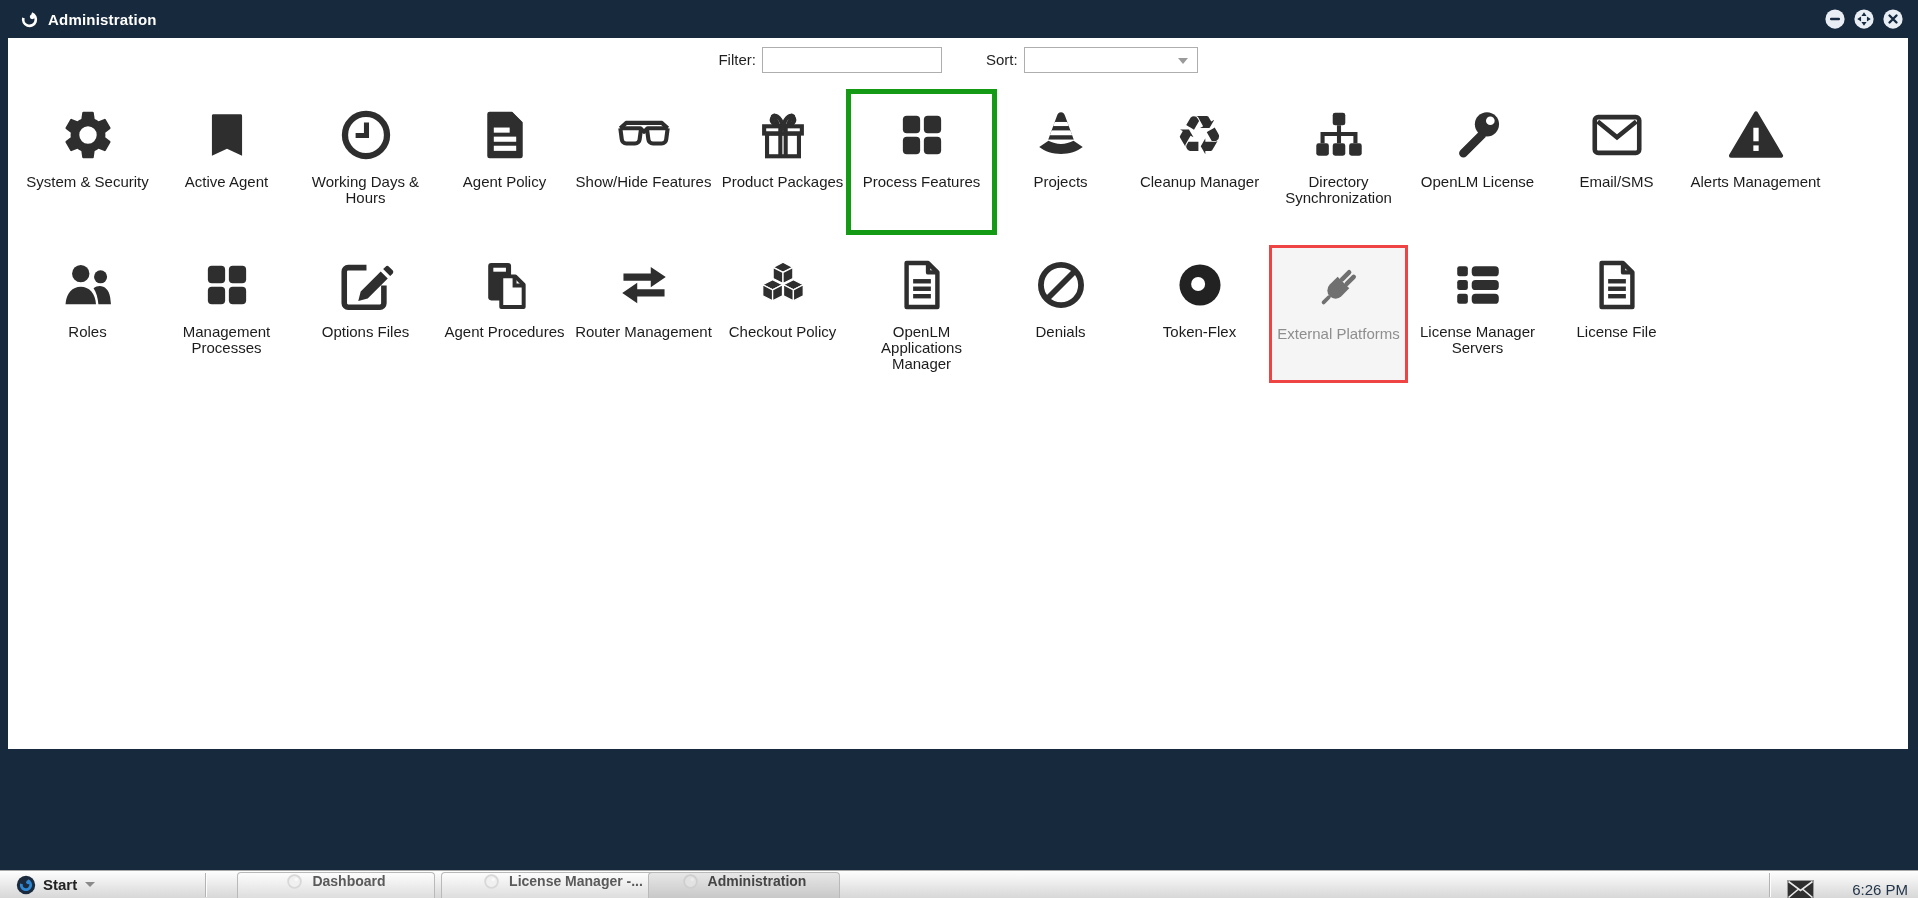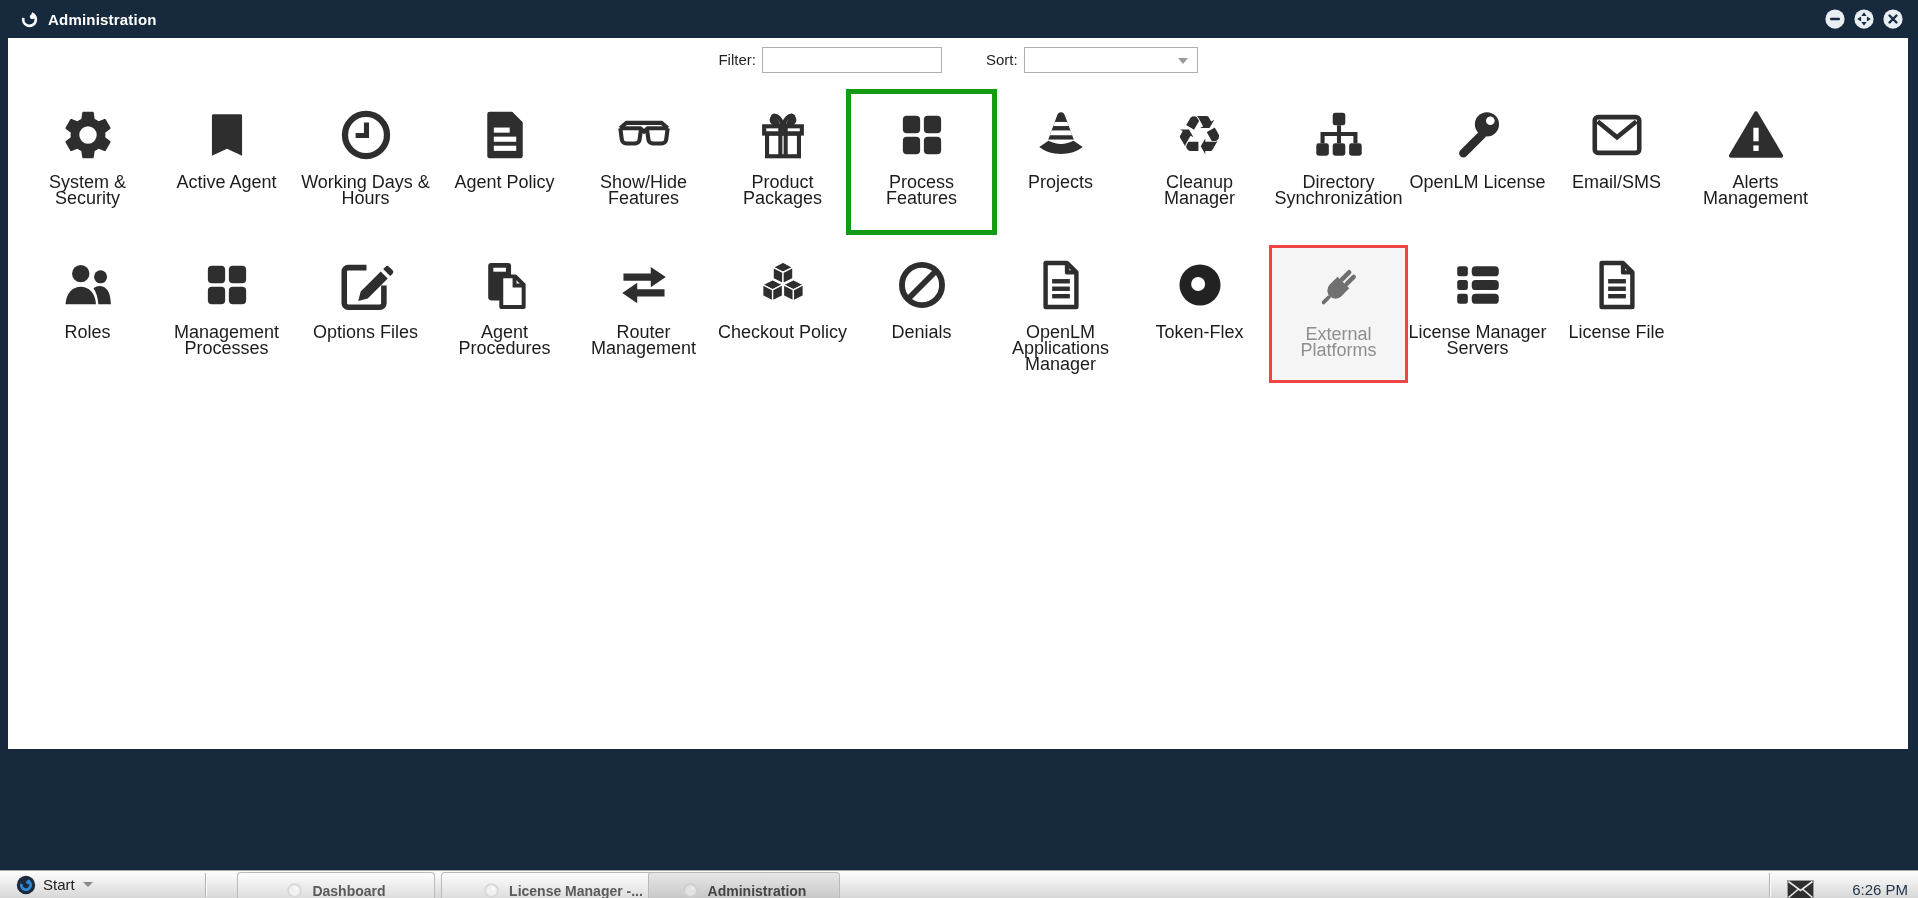--- a/index.html
+++ b/index.html
@@ -30,40 +30,40 @@
   .sortbox .arrow{position:absolute;right:9px;top:10px;width:0;height:0;
     border-left:5px solid transparent;border-right:5px solid transparent;
     border-top:6px solid #9a9a9a;}
 
   
   .grid{margin-left:10px;display:grid;grid-template-columns:repeat(13,139px);
     grid-template-rows:134px 152px;row-gap:16px;}
   .tile{box-sizing:border-box;display:flex;flex-direction:column;align-items:center;
     text-align:center;padding-top:8px;cursor:pointer;}
   .ticon{width:66px;height:64px;display:flex;align-items:center;justify-content:center;}
-  .tlabel{margin-top:7px;font-size:18px;line-height:16px;color:#1c1c1c;}
+  .tlabel{margin-top:7px;font-size:15px;line-height:16px;color:#1c1c1c;}
   .tile.highlighted{outline:5px solid #149A14;outline-offset:1px;}
   .tile.disabled{background:#F5F5F5;border:3px solid #ef4444;height:138px;padding-top:7px;}
   .tile.disabled .tlabel{color:#8E8E8E;}
   .uicon{font-size:54px;line-height:60px;color:#2e2e2e;}
 
   
   .taskbar{position:absolute;bottom:0;left:0;width:1918px;height:28px;
     background:linear-gradient(#fefefe,#d7d7d7);border-top:1px solid #a8a8a8;
     box-sizing:border-box;}
   .start{position:absolute;left:12px;top:0;height:27px;display:flex;align-items:center;
     gap:7px;cursor:pointer;padding:0 4px;}
-  .start-label{font-weight:normal;font-size:15px;color:#222;}
+  .start-label{font-weight:bold;font-size:15px;color:#222;}
   .caret{width:0;height:0;border-left:5px solid transparent;border-right:5px solid transparent;
     border-top:5px solid #8a8a8a;margin-left:1px;}
   .tb-sep{position:absolute;top:2px;height:24px;width:1px;background:#b3b3b3;
     box-shadow:1px 0 0 #fdfdfd;}
   .taskbtn{position:absolute;top:1px;height:27px;border:1px solid #b9b9b9;border-bottom:none;
     border-radius:4px 4px 0 0;background:linear-gradient(#fdfdfd,#dcdcdc);
-    display:flex;align-items:flex-end;justify-content:center;gap:9px;
+    display:flex;align-items:flex-start;justify-content:center;gap:9px;
     font-size:14px;font-weight:bold;color:#5a5a5a;cursor:pointer;box-sizing:border-box;}
   .taskbtn.active{background:linear-gradient(#e7e7e7,#c7c7c7);color:#454545;}
   .tray{position:absolute;right:10px;top:0;height:36px;display:flex;align-items:center;gap:32px;}
   .clock{font-size:15px;color:#22354a;min-width:62px;text-align:right;}
 </style>
 </head>
 <body>
 
 <div class="window">
   <div class="titlebar">
@@ -344,39 +344,39 @@
                   <path d="M16.1 4.7v4.6l-4.1 2.1V6.8z"></path>
                 </g>
               </g>
             </svg>
         </span>
         <span class="tlabel">Checkout Policy</span>
       </div>
 
       <div class="tile">
         <span class="ticon">
-          <svg width="56" height="56" viewBox="0 0 24 24" fill="none" stroke="#2e2e2e" stroke-width="2.5">
-              <circle cx="12" cy="12" r="8.6"></circle>
-              <line x1="5.9" y1="18.1" x2="18.1" y2="5.9"></line>
-            </svg>
-        </span>
-        <span class="tlabel">Denials</span>
-      </div>
-
-      <div class="tile">
-        <span class="ticon">
           <svg width="56" height="58" viewBox="0 0 24 24" fill="none" stroke="#2e2e2e" stroke-width="1.9" stroke-linejoin="round">
               <path d="M5.4 2.6h9.2l4 4V21.4H5.4z"></path>
               <path d="M14.6 2.6v4h4"></path>
               <line x1="8.2" y1="10.4" x2="15.8" y2="10.4"></line>
               <line x1="8.2" y1="13.6" x2="15.8" y2="13.6"></line>
               <line x1="8.2" y1="16.8" x2="15.8" y2="16.8"></line>
             </svg>
         </span>
         <span class="tlabel">OpenLM Applications Manager</span>
+      </div>
+
+      <div class="tile">
+        <span class="ticon">
+          <svg width="56" height="56" viewBox="0 0 24 24" fill="none" stroke="#2e2e2e" stroke-width="2.5">
+              <circle cx="12" cy="12" r="8.6"></circle>
+              <line x1="5.9" y1="18.1" x2="18.1" y2="5.9"></line>
+            </svg>
+        </span>
+        <span class="tlabel">Denials</span>
       </div>
 
       <div class="tile">
         <span class="ticon">
           <svg width="56" height="56" viewBox="0 0 24 24">
               <circle cx="12" cy="12" r="8.8" fill="#222"></circle>
               <circle cx="11.2" cy="11.6" r="3" fill="#fff"></circle>
             </svg>
         </span>
         <span class="tlabel">Token-Flex</span>

